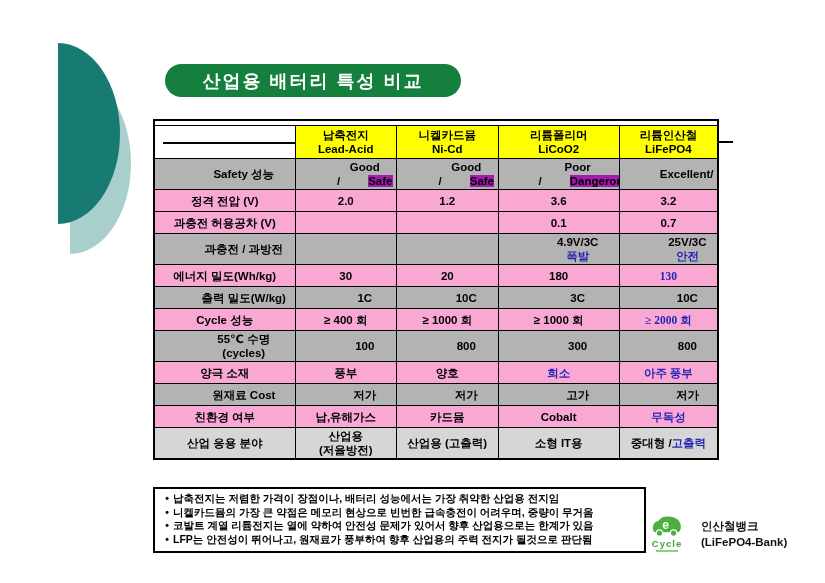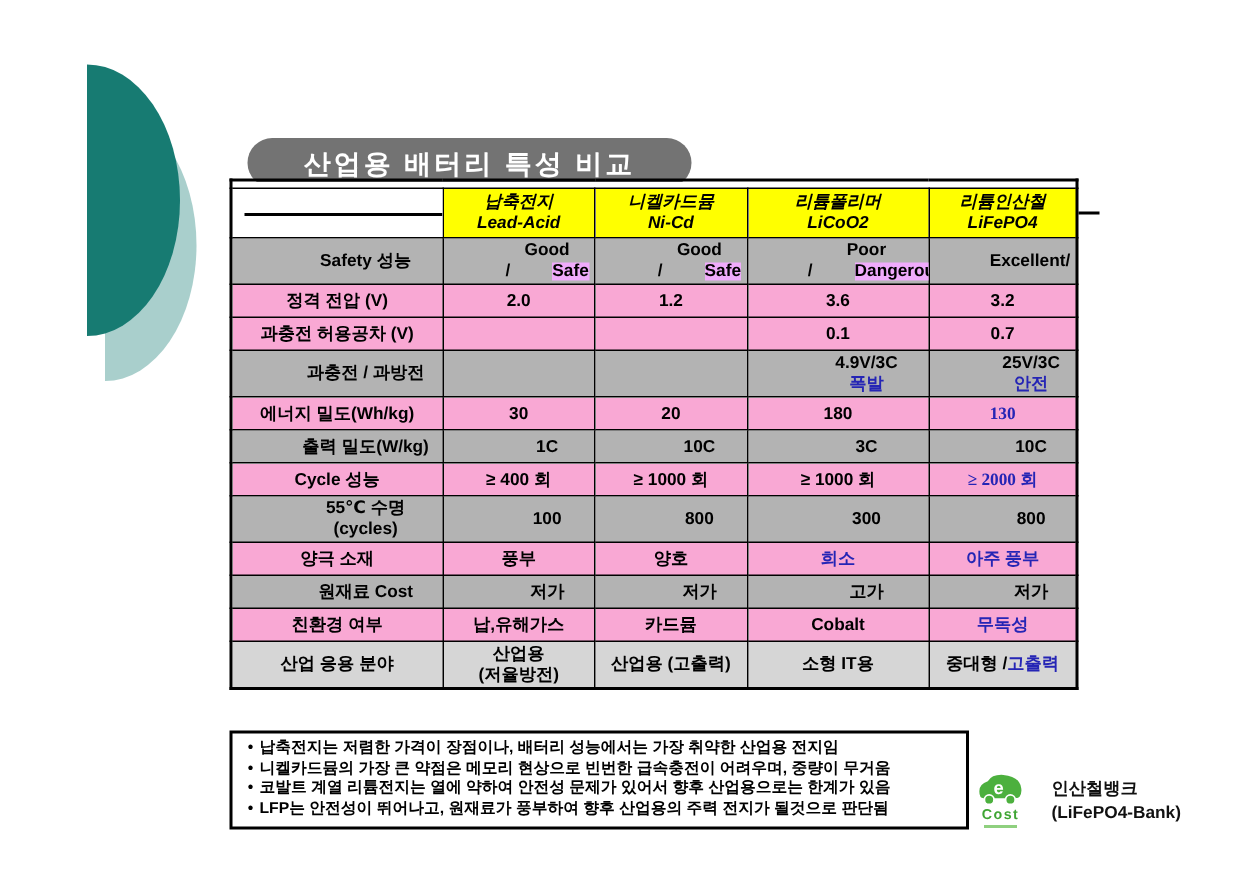--- a/index.html
+++ b/index.html
@@ -11,42 +11,42 @@
   .deco-light {
     position:absolute; left:70px; top:73px; width:61px; height:181px;
     background:#a9cfcc; border-radius:0 100% 100% 0 / 0 50% 50% 0; z-index:1;
   }
   .deco-dark {
     position:absolute; left:58px; top:43px; width:62px; height:181px;
     background:#177b72; border-radius:0 100% 100% 0 / 0 50% 50% 0; z-index:2;
   }
   
   .title-pill {
-    position:absolute; left:165px; top:92px; width:296px; height:33px;
-    background:#737373; border-radius:17px; color:#ffffff; font-weight:bold;
+    position:absolute; left:165px; top:64px; width:296px; height:33px;
+    background:#15803d; border-radius:17px; color:#ffffff; font-weight:bold;
     font-size:18px; letter-spacing:2px; display:flex; align-items:center;
     justify-content:center; z-index:3;
   }
   
   .tablewrap { position:absolute; left:153px; top:119px; width:566px; z-index:3; }
   table.cmp { border-collapse:collapse; width:100%; table-layout:fixed; border:2.5px solid #000; }
   table.cmp td {
     border:1.6px solid #000; font-weight:bold; text-align:center;
     vertical-align:middle; font-size:11.5px; padding:1px 2px; color:#000;
     line-height:1.22; overflow:hidden;
   }
   tr.spacer td { height:4px; padding:0; background:#ffffff; }
-  tr.header td { height:30px; background:#ffff00;font-style:italic; }
+  tr.header td { height:30px; background:#ffff00; }
   tr.header td.first { background:#ffffff; position:relative; }
   td.first .hline { position:absolute; left:8px; right:0; top:50%; border-top:2px solid #000; }
   tr.r td { height:19px; }
   tr.bg-gray td { background:#b3b3b3;padding-left:40px; }
   tr.bg-white td { background:#f9a8d4; }
   tr.bg-light td { background:#d6d6d6; }
-  span.hl { background:#f0abfc;margin-left:28px; }
+  span.hl { background:#a21caf;margin-left:28px; }
   span.blue { color:#2525b5;font-family:Liberation Serif, serif; }
   
   .side-dash { position:absolute; left:719px; top:141px; width:14px; border-top:2px solid #000; z-index:3; }
   
   .notes {
     position:absolute; left:153px; top:487px; width:478px; background:#ffffff;
     border:2px solid #000; padding:3px 5px 4px 6px; font-size:10.5px;
     font-weight:bold; color:#000; line-height:1.3; z-index:3;
   }
   .note-line { display:flex; }
@@ -212,21 +212,21 @@
     </div>
 
   <div class="footer">
     <div class="logo-col">
       <svg width="32" height="23" viewBox="0 0 34 24">
         <path d="M5 18 Q2 18 2 13 Q2 8 8 6 Q11 1 19 1.5 Q30 2.5 31.5 10 Q32.5 14 30.5 17 Q29.5 18 27 18 Z" fill="#4cb03e"></path>
         <circle cx="9" cy="19" r="3.4" fill="#4cb03e" stroke="#ffffff" stroke-width="1.2"></circle>
         <circle cx="24" cy="19" r="3.4" fill="#4cb03e" stroke="#ffffff" stroke-width="1.2"></circle>
         <text x="12" y="15" fill="#ffffff" font-size="13" font-weight="bold" font-family="Liberation Sans, sans-serif">e</text>
       </svg>
-      <div class="logo-acronym">Cost</div>
+      <div class="logo-acronym">Cycle</div>
       <div class="logo-tagline"></div>
     </div>
     <div class="org-col">
       <div>인산철뱅크</div>
       <div>(LiFePO4-Bank)</div>
     </div>
   </div>
 
 </div>
 

